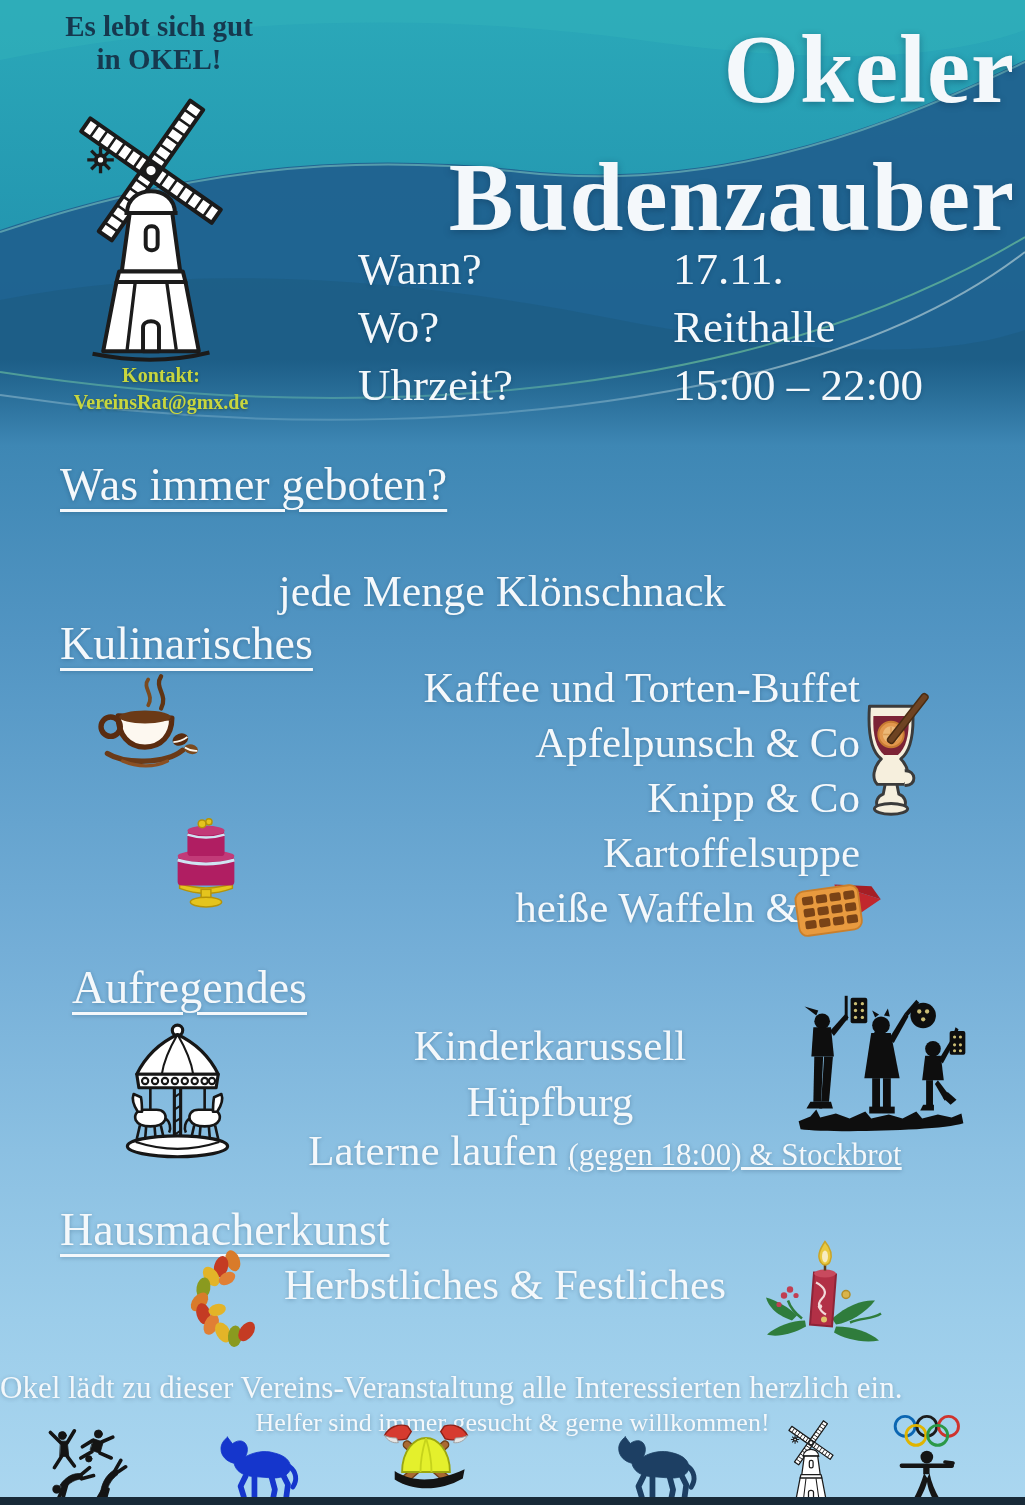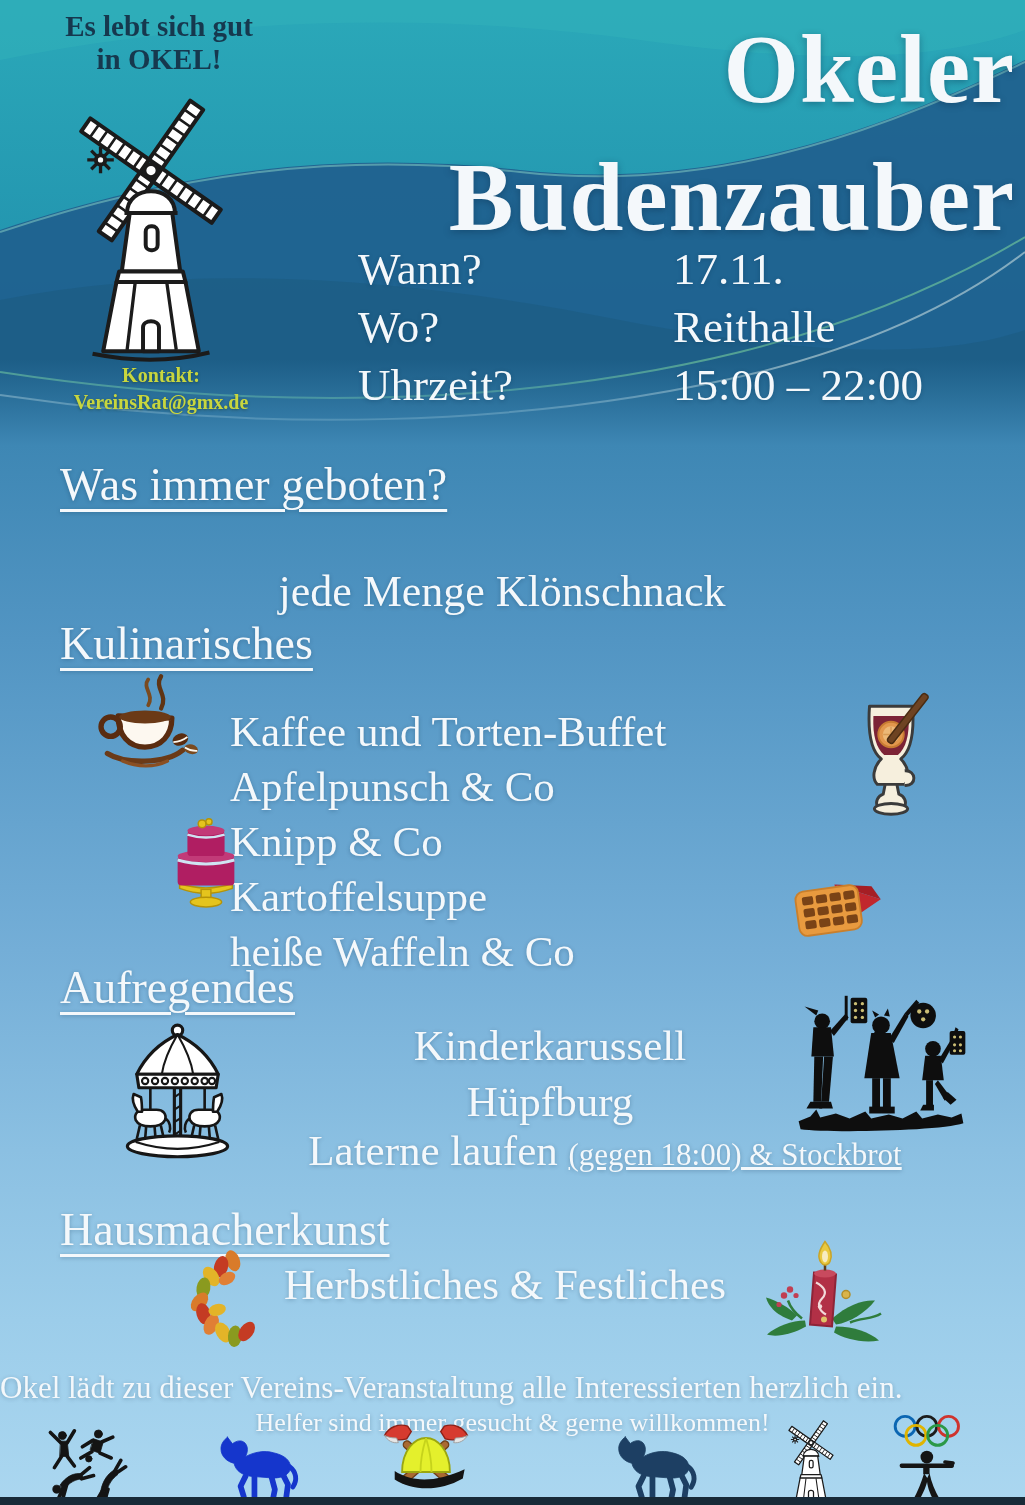--- a/index.html
+++ b/index.html
@@ -31,24 +31,24 @@
   .qa { left:358px; top:240px; font-size:45px; line-height:58px; }
   .qa-row { display:flex; }
   .qa-q { width:315px; }
 
   .heading { font-size:46px; text-decoration:underline;
     text-decoration-thickness:3px; text-underline-offset:9px; }
   .h-intro { left:60px; top:458px; }
   .intro-sub { left:162px; top:518px; width:680px; text-align:center; font-size:44px;margin-top:48px; }
 
   .h-kulinarisches { left:60px; top:603px;margin-top:14px; }
-  .food-list { left:230px; top:660px; width:630px; text-align:left;
-    font-size:43px; line-height:55px;margin-top:44px; }
-
-  .h-aufregendes { left:60px; top:961px;font-family:Liberation Serif, serif; }
+  .food-list { left:230px; top:660px; width:630px; text-align:right;
+    font-size:43px; line-height:55px; }
+
+  .h-aufregendes { left:72px; top:961px;font-family:Liberation Serif, serif; }
   .fun-list { left:250px; top:1018px; width:600px; text-align:center;
     font-size:43px; line-height:56px; }
   .laterne-line { left:150px; top:1126px; width:910px; text-align:center;
     font-size:43px; }
   .laterne-detail { font-size:31px;text-decoration:underline; }
 
   .h-hausmacher { left:60px; top:1203px; }
   .herbst-line { left:240px; top:1260px; width:530px; text-align:center; font-size:43px; }
 
   .footer-line1 { left:0; top:1370px; width:1025px; text-align:left; font-size:31px; }

